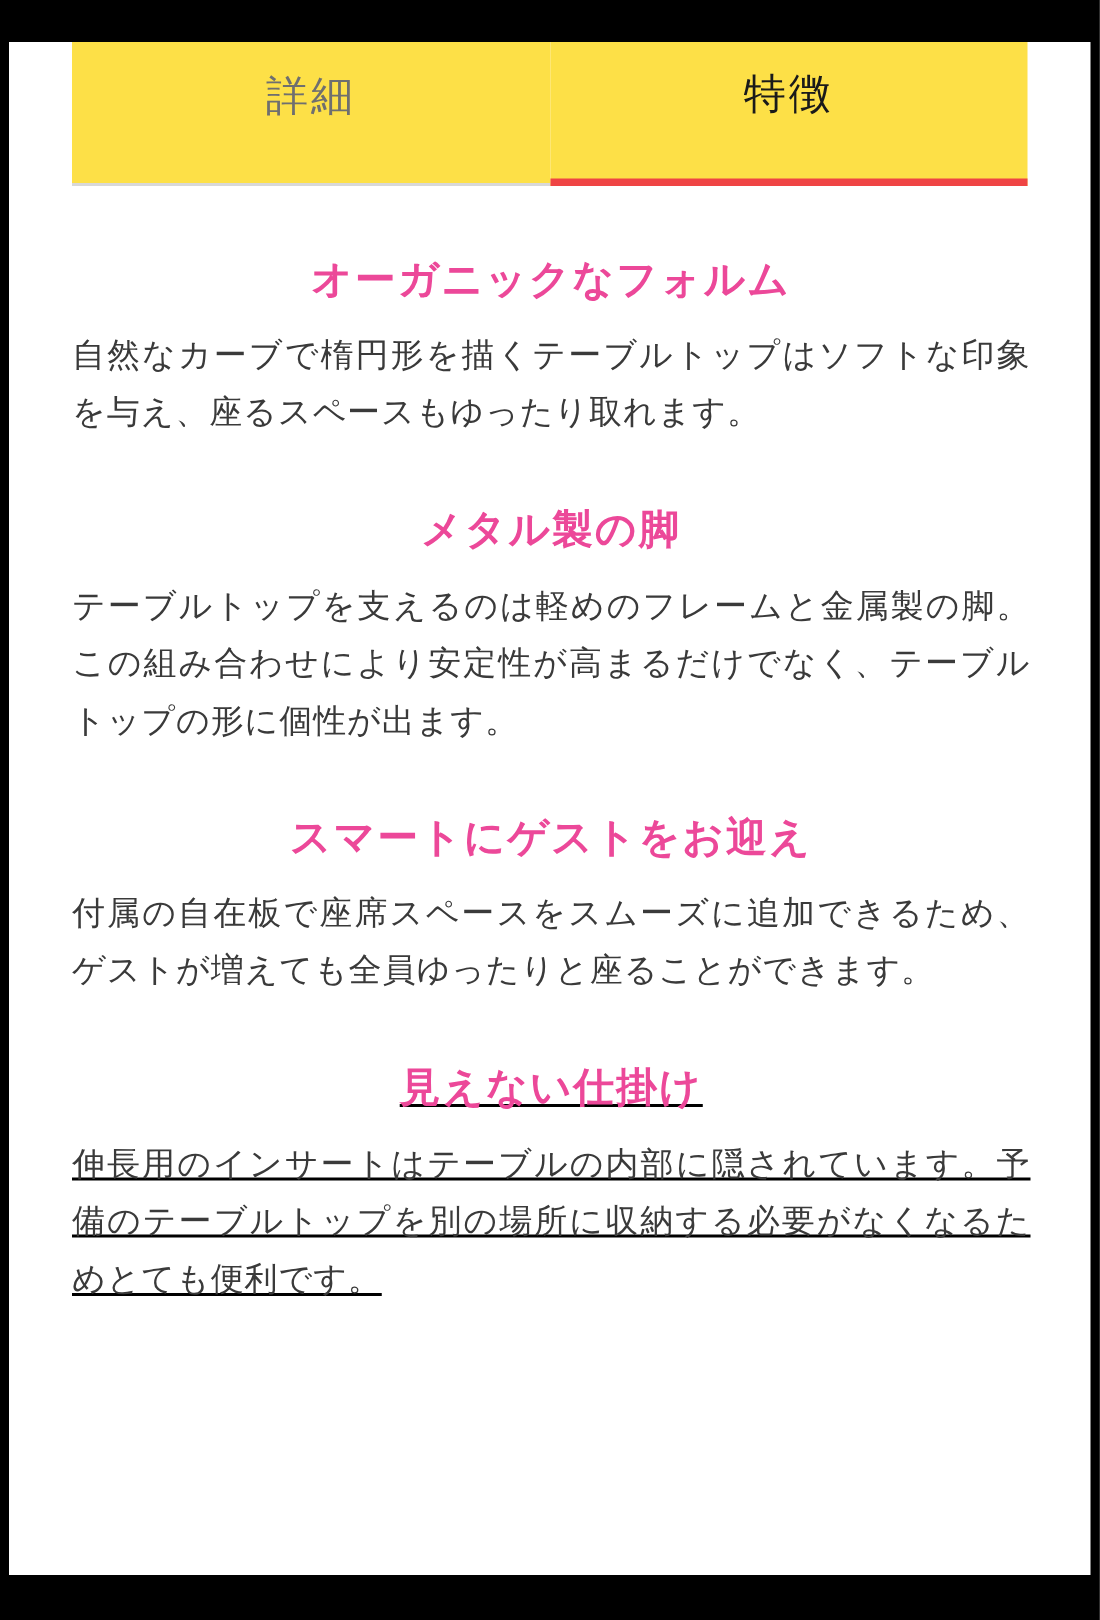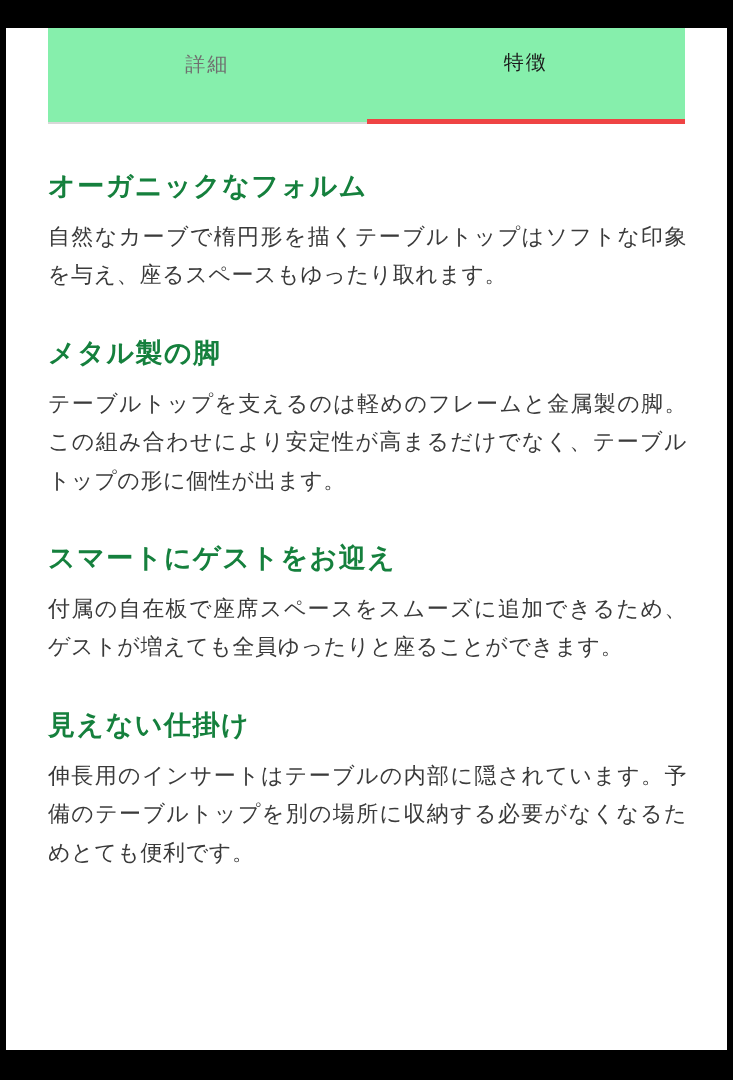--- a/index.html
+++ b/index.html
@@ -41,52 +41,54 @@
     height: 96px;
     box-sizing: border-box;
     padding: 0 42px;
   }
   .tab {
     flex: 1 1 50%;
     display: flex;
     align-items: center;
     justify-content: center;
     box-sizing: border-box;
-    font-size: 20px;
+    font-size: 28px;
     letter-spacing: 2px;
     color: #6f6f6f;
-    background: #86efac;
+    background: #fde047;
     border-bottom: 2px solid #d8d8d8;
     padding-bottom: 22px;
     cursor: pointer;
   }
   .tab.active {
     color: #1a1a1a;
     border-bottom: 5px solid #ef4444;
   }
 
   
   .content {
     padding: 46px 40px 0 42px;
     box-sizing: border-box;
   }
 
   .section {
     margin-bottom: 42px;
   }
   .section:last-child {
     margin-bottom: 0;
+    text-decoration: underline;
   }
   .section-title {
     font-size: 27px;
     font-weight: bold;
-    color: #15803d;
+    color: #ec4899;
     letter-spacing: 1.5px;
     margin: 0 0 14px 0;
     line-height: 1.25;
+    text-align: center;
   }
   .section-body {
     font-size: 22px;
     color: #3a3a3a;
     line-height: 1.75;
     letter-spacing: 0.6px;
     margin: 0;
     text-align: justify;
   }
 </style>

